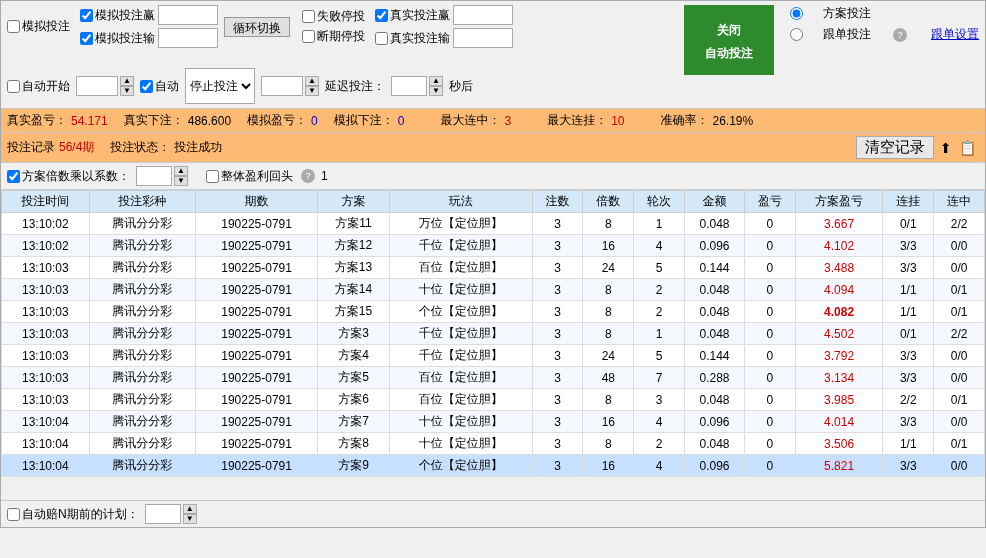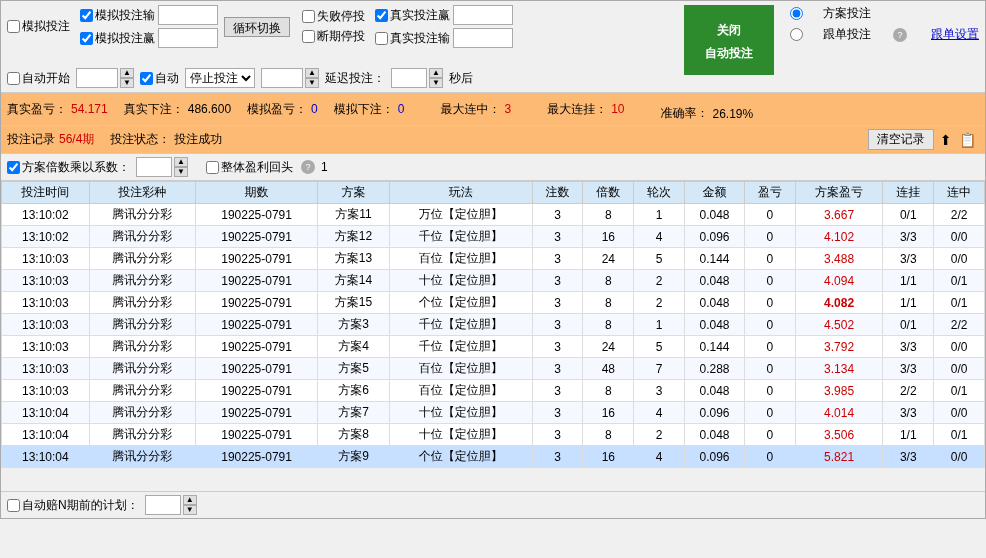--- a/index.html
+++ b/index.html
@@ -71,28 +71,28 @@
 
         <div class="row1-left-row" style="align-items:center;">
           <label class="checkbox-label">
             <input type="checkbox" style="">
             <span>模拟投注</span>
           </label>
           <div style="display:flex; flex-direction:column; gap:3px; margin-left:4px;">
             <div style="display:flex; align-items:center; gap:3px;">
               <label class="checkbox-label">
                 <input type="checkbox" checked="" style="">
-                <span>模拟投注输</span>
+                <span>模拟投注赢</span>
               </label>
               <input type="text" class="input-field" style="">
             </div>
             <div style="display:flex; align-items:center; gap:3px;">
               <label class="checkbox-label">
                 <input type="checkbox" checked="" style="">
-                <span>模拟投注赢</span>
+                <span>模拟投注输</span>
               </label>
               <input type="text" class="input-field" style="">
             </div>
           </div>
           <button class="btn-cycle">循环切换</button>
           <div style="display:flex; flex-direction:column; gap:3px; margin-left:6px;">
             <label class="checkbox-label">
               <input type="checkbox" style="">
               <span>失败停投</span>
             </label>
@@ -128,21 +128,21 @@
             <input type="text" class="time-input" style="">
             <div class="spinner">
               <button>▲</button>
               <button>▼</button>
             </div>
           </div>
           <label class="checkbox-label">
             <input type="checkbox" checked="" style="">
             <span>自动</span>
           </label>
-          <select style="height:20px; font-size:12px; min-width:70px;">
+          <select style="height:36px; font-size:12px; min-width:70px;">
             <option>停止投注</option>
           </select>
           <div class="inline-group" style="gap:2px;">
             <input type="text" class="time-input" style="">
             <div class="spinner">
               <button>▲</button>
               <button>▼</button>
             </div>
           </div>
           <span>延迟投注：</span>
@@ -195,38 +195,38 @@
       <span class="stats-value-blue">0</span>
     </div>
     <div class="stats-item" style="margin-left:20px;">
       <span>最大连中：</span>
       <span class="stats-value-red">3</span>
     </div>
     <div class="stats-item" style="margin-left:20px;align-items:center;">
       <span>最大连挂：</span>
       <span class="stats-value-red">10</span>
     </div>
-    <div class="stats-item" style="margin-left:20px;margin-top:9px;">
+    <div class="stats-item" style="margin-left:20px;">
       <span>准确率：</span>
       <span class="stats-value">26.19%</span>
     </div>
   </div>
 
   <div class="stats-row">
     <div class="stats-item">
       <span>投注记录</span>
       <span class="stats-value-red">56/4期</span>
     </div>
     <div class="stats-item">
       <span>投注状态：</span>
       <span class="stats-value">投注成功</span>
     </div>
     <div style="flex:1;"></div>
     <div style="display:flex; align-items:center; gap:4px;">
-      <button class="icon-btn" style="background:#e8e8e8; border:1px solid #aaa; padding:1px 8px; font-size:12px;">清空记录</button>
+      <button class="icon-btn" style="background:#e8e8e8; border:1px solid #aaa; padding:1px 8px; font-size:15px;">清空记录</button>
       <button class="icon-btn" title="上传">⬆</button>
       <button class="icon-btn" title="复制">📋</button>
     </div>
   </div>
 
   <div class="bottom-ctrl">
     <label class="checkbox-label">
       <input type="checkbox" checked="" style="">
       <span>方案倍数乘以系数：</span>
     </label>

